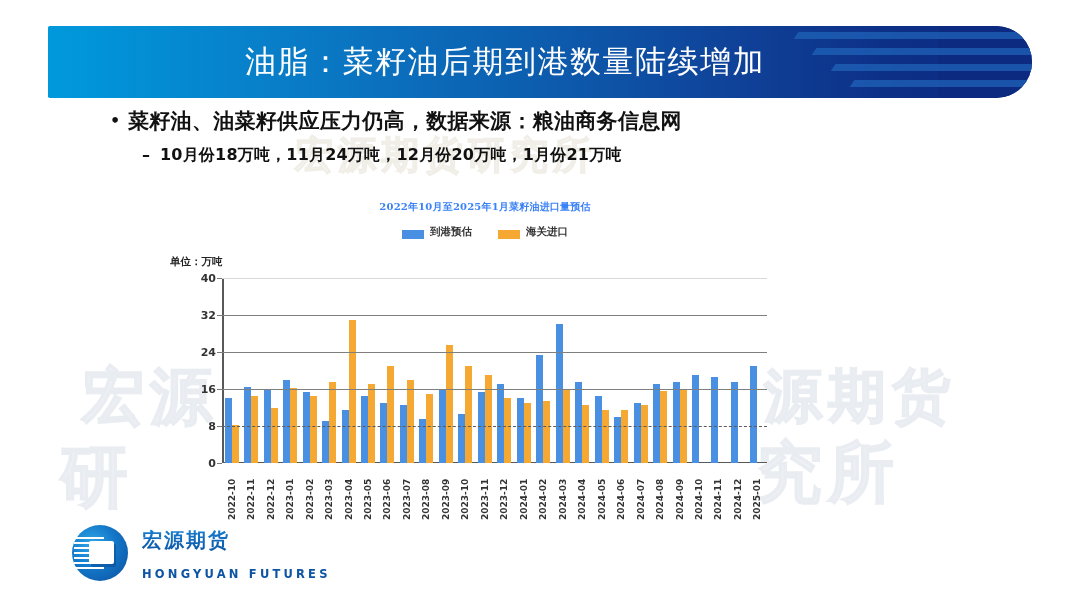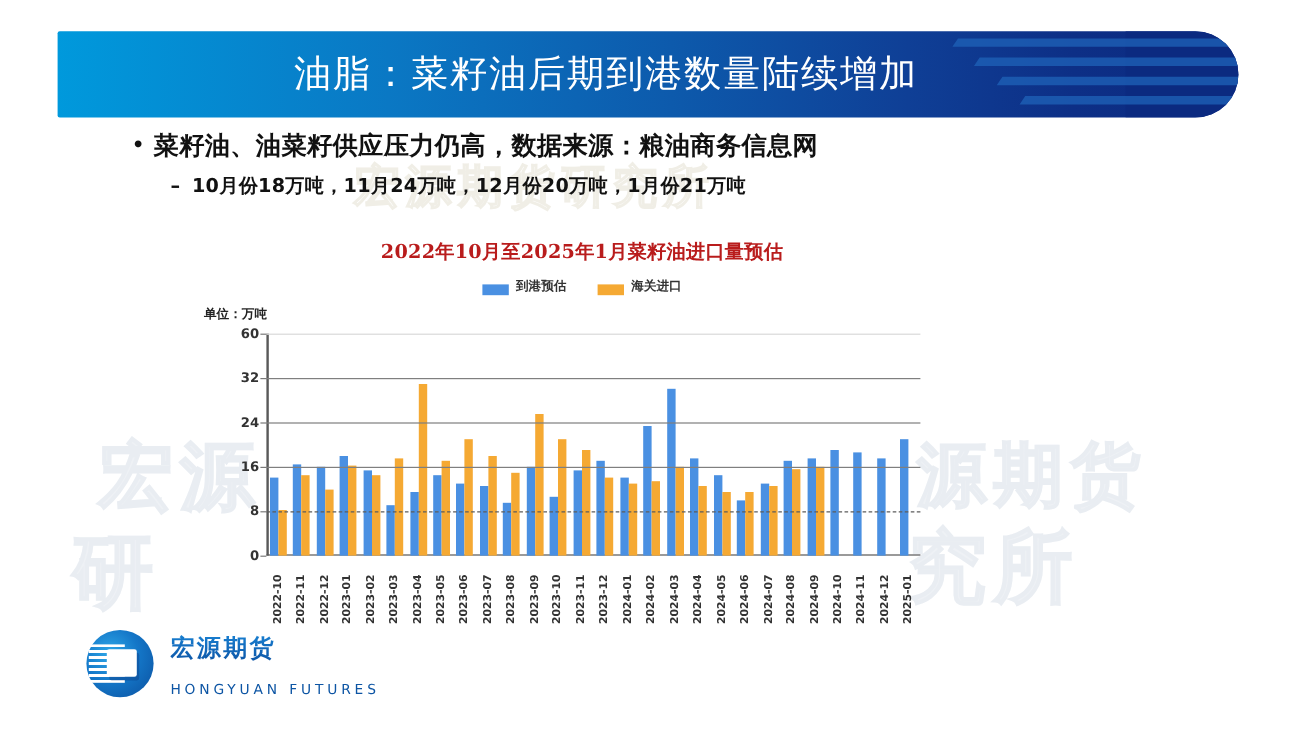--- a/index.html
+++ b/index.html
@@ -81,21 +81,21 @@
   .b1 .txt { line-height:27px; letter-spacing:.3px; }
   .b2 { display:flex; align-items:flex-start; margin-top:9px; margin-left:32px;
         font-size:16px; color:#111; font-weight:600;
         font-family:"DejaVu Sans","Liberation Sans",sans-serif; }
   .b2 .dash { width:18px; flex:0 0 18px; line-height:22px; }
   .b2 .txt { line-height:22px; letter-spacing:.2px; }
 
   
   #chart-wrap { position:absolute; left:170px; top:200px; width:600px; height:320px; z-index:5; }
   #chart-title {
-    text-align:center; font-size:16px; font-weight:700; color:#b91c1c;
+    text-align:center; font-size:10px; font-weight:700; color:#3b82f6;
     font-family:"DejaVu Serif","Liberation Serif",serif; letter-spacing:.2px;
     margin-left:30px;
   }
   #legend { display:flex; justify-content:center; gap:26px; margin-top:11px; margin-left:30px; }
   .lg { display:flex; align-items:flex-end; gap:6px; }
   .lg .sw { width:22px; height:9px; display:block; }
   .lg .lbl { font-size:10.5px; color:#333; font-weight:600;
              font-family:"DejaVu Sans","Liberation Sans",sans-serif; }
   #unit-label {
     position:absolute; left:0; top:55px; font-size:10.5px; color:#222; font-weight:700;
@@ -150,21 +150,21 @@
     box-shadow:2px 3px 0 rgba(10,50,120,.35);
   }
   #logo-text .cn {
     font-size:20px; font-weight:800; letter-spacing:2px;
     font-family:"DejaVu Sans","Liberation Sans",sans-serif;
     background:linear-gradient(180deg,#1a86d8 0%,#0b4fa0 100%);
     -webkit-background-clip:text; background-clip:text; color:transparent;
     line-height:30px;
   }
   #logo-text .en {
-    font-size:11.5px; font-weight:400; letter-spacing:3.2px; color:#0d55a4;
+    font-size:11.5px; font-weight:700; letter-spacing:3.2px; color:#0d55a4;
     font-family:"DejaVu Sans","Liberation Sans",sans-serif; margin-top:12px;
   }
 </style>
 </head>
 <body>
 
 <div id="slide">
 
   <div class="wm wm-tl">宏源</div>
   <div class="wm wm-bl">研</div>
@@ -331,21 +331,21 @@
         <div class="gridline" style="top: 60%;"></div>
         <div class="ytick" style="top: 60%;">16</div>
         <div class="ytickmark" style="top: 60%;"></div>
         <div class="gridline" style="top: 40%;"></div>
         <div class="ytick" style="top: 40%;">24</div>
         <div class="ytickmark" style="top: 40%;"></div>
         <div class="gridline" style="top: 20%;"></div>
         <div class="ytick" style="top: 20%;">32</div>
         <div class="ytickmark" style="top: 20%;"></div>
         <div class="gridline top" style="top: 0%;"></div>
-        <div class="ytick" style="top: 0%;">60</div>
+        <div class="ytick" style="top: 0%;">40</div>
         <div class="ytickmark" style="top: 0%;"></div>
       </div>
 
     <div id="xlabels">
         <div class="xl">
           <span>2022-10</span>
         </div>
         <div class="xl">
           <span>2022-11</span>
         </div>

